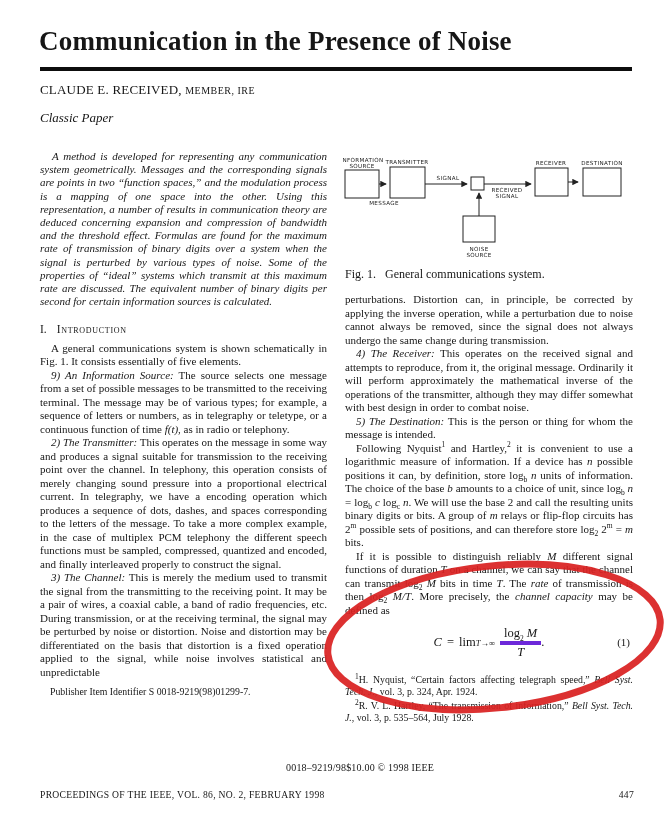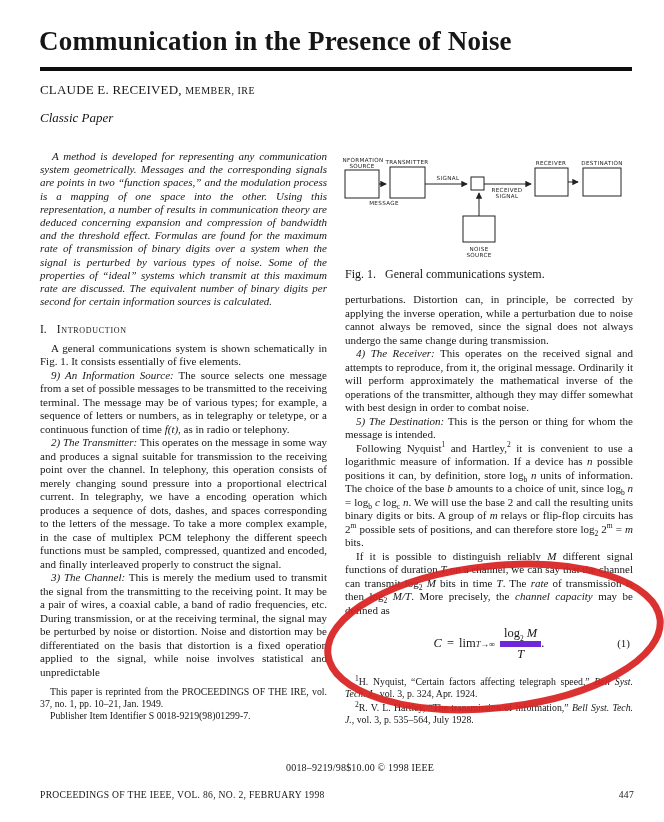--- a/index.html
+++ b/index.html
@@ -32,21 +32,21 @@
   .fig{position:absolute;left:343px;top:156px;width:292px;height:110px;}
   .fig svg text{font-family:"DejaVu Sans","Liberation Sans",sans-serif;font-size:5.6px;letter-spacing:.35px;fill:#222;text-anchor:middle;}
   .fig-caption{position:absolute;left:345px;top:267px;width:288px;font-size:12px;}
   .fig-cap-label{margin-right:9px;}
 
   .equation{position:relative;display:flex;justify-content:center;align-items:center;margin:9px 0 8px;font-size:12.5px;}
   .eq-lhs{font-style:italic;margin-right:5px;}
   .lim{display:inline-flex;flex-direction:row;align-items:center;margin:0 5px;line-height:1;}
   .lim-sub{font-size:8.5px;font-style:italic;margin-top:1px;}
   .frac{display:inline-flex;flex-direction:column;align-items:center;line-height:1.12;}
-  .frac .num{padding:0 4px 1px;border-bottom:6px solid #6d28d9;}
+  .frac .num{padding:0 4px 1px;border-bottom:4px solid #6d28d9;}
   .frac .den{font-style:italic;}
   .eqnum{position:absolute;right:3px;top:50%;transform:translateY(-50%);font-size:11px;}
 
   .fn{font-size:9.8px;line-height:12px;text-align:justify;}
   .left-fn{margin-top:7px;}
   .left-fn p{margin:0;text-indent:10px;}
   .right-fns{margin-top:15px;}
   .right-fns p{margin:0 0 2px;text-indent:10px;}
 
   .footer-copy{position:absolute;left:28px;top:762px;width:664px;text-align:center;font-size:10px;letter-spacing:.2px;}
@@ -68,21 +68,20 @@
 <div class="col col-left">
   <p class="abstract">A method is developed for representing any communication system geometrically. Messages and the corresponding signals are points in two “function spaces,” and the modulation process is a mapping of one space into the other. Using this representation, a number of results in communication theory are deduced concerning expansion and compression of bandwidth and the threshold effect. Formulas are found for the maximum rate of transmission of binary digits over a system when the signal is perturbed by various types of noise. Some of the properties of “ideal” systems which transmit at this maximum rate are discussed. The equivalent number of binary digits per second for certain information sources is calculated.</p>
   <div class="sec-head">
     <span class="sec-num">I.</span><span class="sc">Introduction</span>
   </div>
   <p class="bp ind"><span>A general communications system is shown schematically in Fig. 1. It consists essentially of five elements.</span></p>
   <p class="bp ind"><span class="lead">9) An Information Source:</span> <span>The source selects one message from a set of possible messages to be transmitted to the receiving terminal. The message may be of various types; for example, a sequence of letters or numbers, as in telegraphy or teletype, or a continuous function of time <i>f(t)</i>, as in radio or telephony.</span></p>
   <p class="bp ind"><span class="lead">2) The Transmitter:</span> <span>This operates on the message in some way and produces a signal suitable for transmission to the receiving point over the channel. In telephony, this operation consists of merely changing sound pressure into a proportional electrical current. In telegraphy, we have a encoding operation which produces a sequence of dots, dashes, and spaces corresponding to the letters of the message. To take a more complex example, in the case of multiplex PCM telephony the different speech functions must be sampled, compressed, quantized and encoded, and finally interleaved properly to construct the signal.</span></p>
   <p class="bp ind"><span class="lead">3) The Channel:</span> <span>This is merely the medium used to transmit the signal from the transmitting to the receiving point. It may be a pair of wires, a coaxial cable, a band of radio frequencies, etc. During transmission, or at the receiving terminal, the signal may be perturbed by noise or distortion. Noise and distortion may be differentiated on the basis that distortion is a fixed operation applied to the signal, while noise involves statistical and unpredictable</span></p>
   <div class="fn left-fn">
-    <p>This paper is reprinted from the PROCEEDINGS OF THE IRE, vol. 37, no. 1, pp. 10–21, Jan. 1949.</p>
     <p>Publisher Item Identifier S 0018-9219(98)01299-7.</p>
   </div>
 </div>
 
 <div class="fig">
   <svg width="292" height="110" viewBox="0 0 292 110">
     <defs>
       <marker id="arr" viewBox="0 0 8 8" refX="7" refY="4" markerWidth="6.5" markerHeight="6.5" orient="auto">
         <path d="M0,0 L8,4 L0,8 z" fill="#222"></path>
       </marker>

